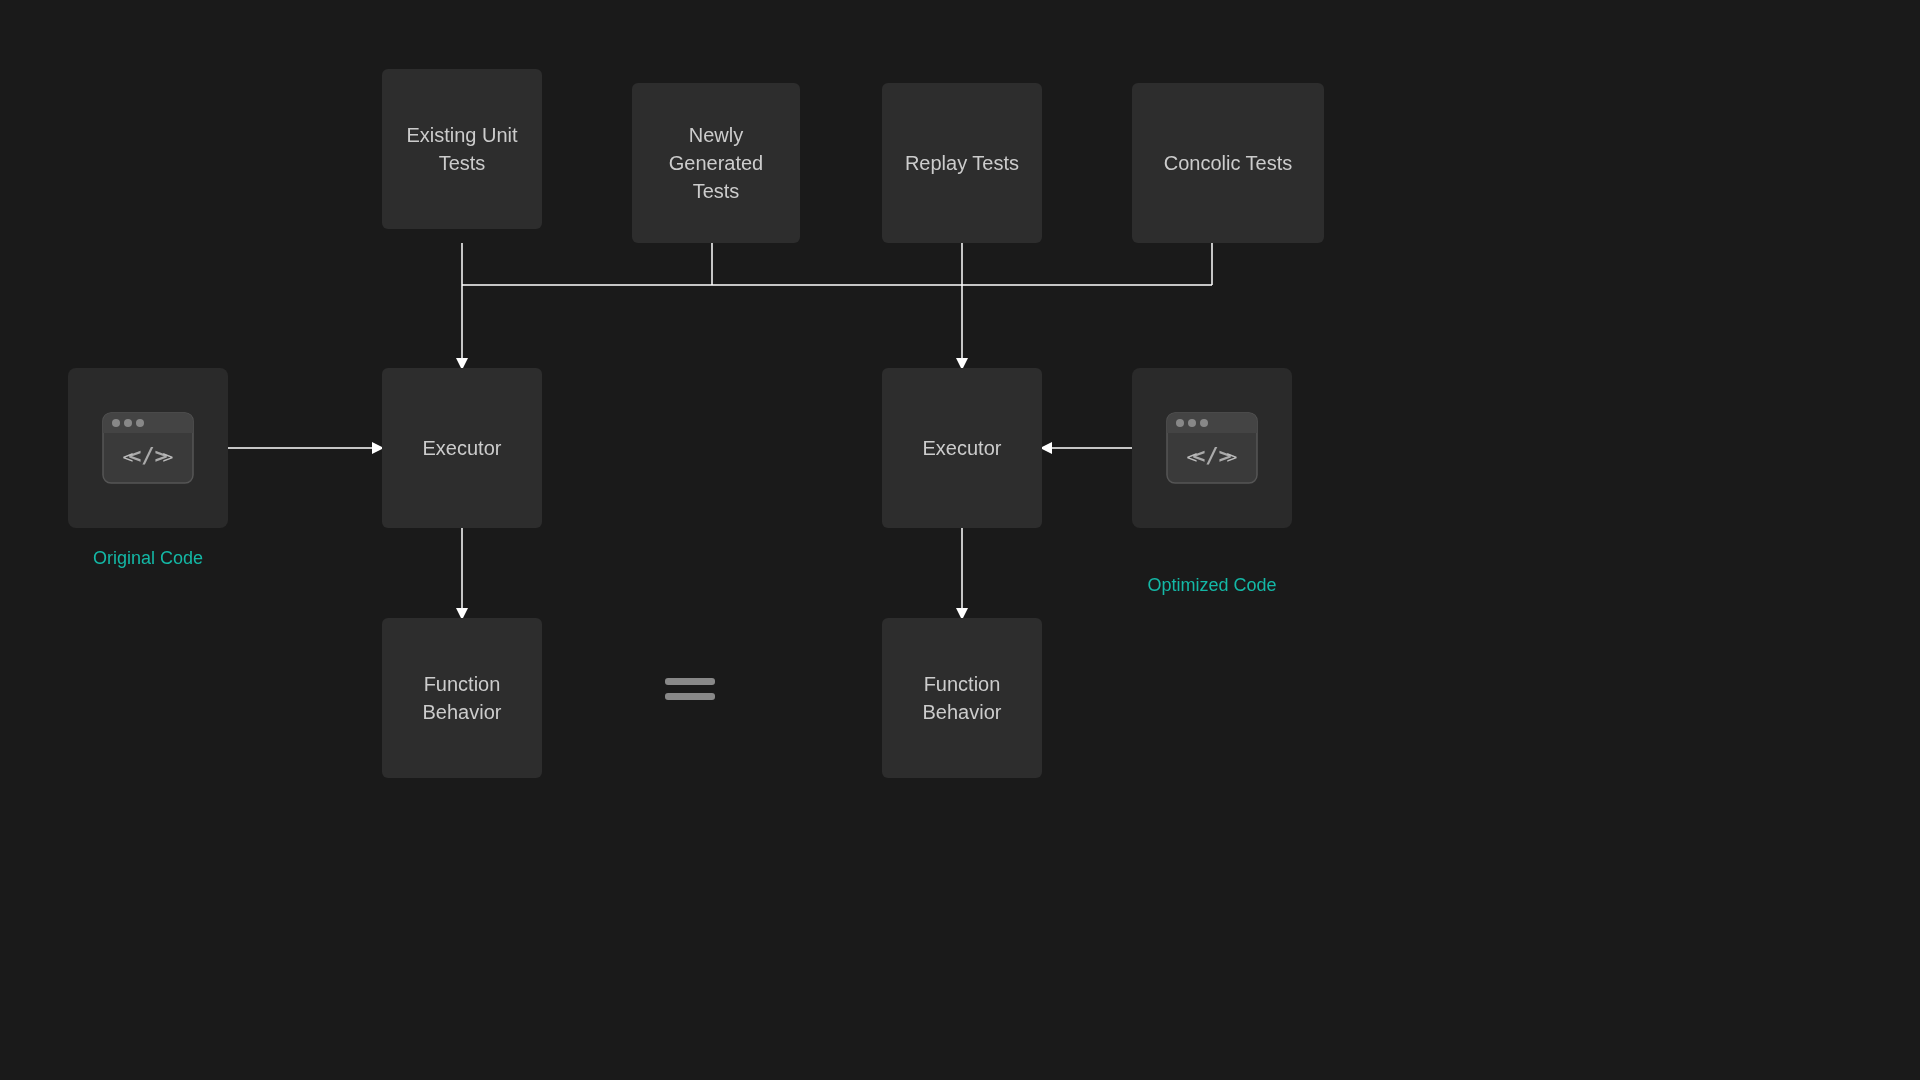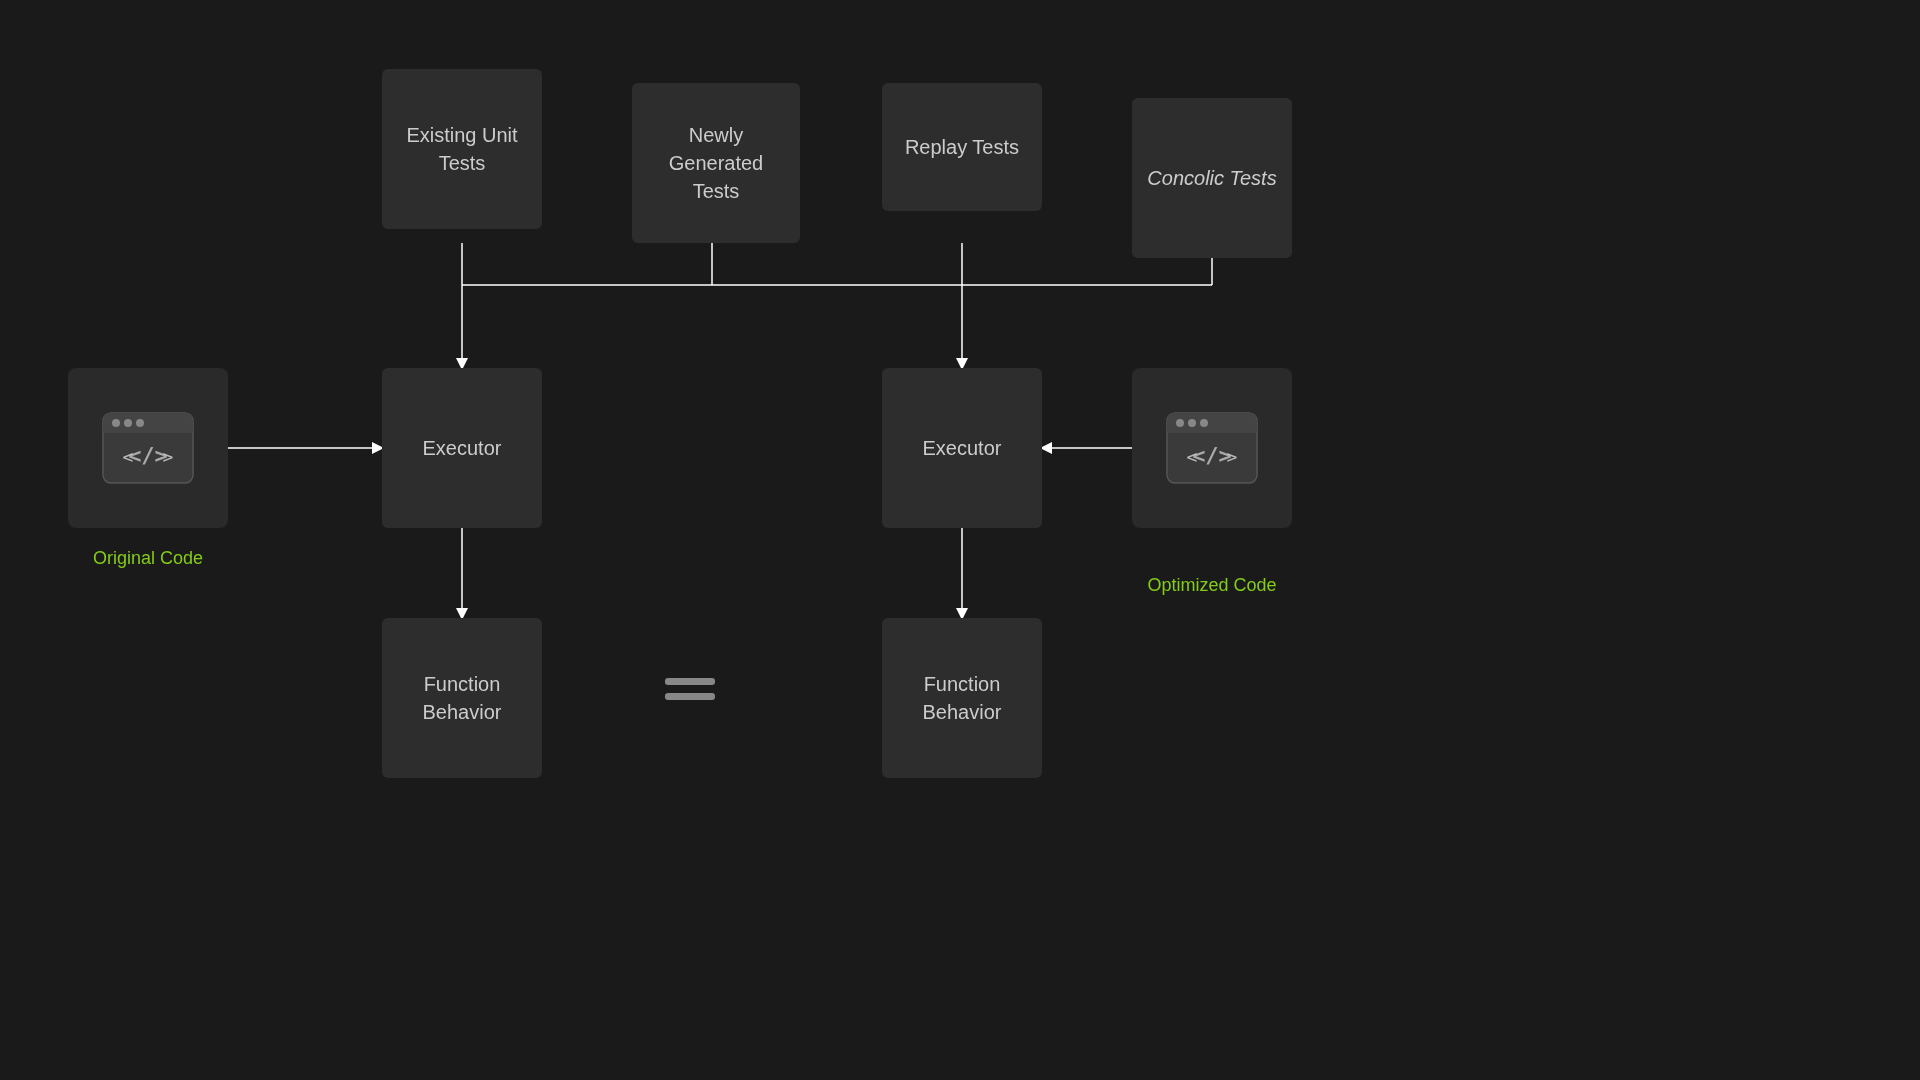--- a/index.html
+++ b/index.html
@@ -45,31 +45,30 @@
 
     .box-newly-generated {
       width: 168px;
       height: 160px;
       left: 632px;
       top: 83px;
     }
 
     .box-replay-tests {
       width: 160px;
-      height: 128px;
+      height: 160px;
       left: 882px;
       top: 83px;
     }
 
     .box-concolic-tests {
-      width: 160px;
+      width: 192px;
       height: 160px;
       left: 1132px;
-      top: 98px;
-      font-style: italic;
+      top: 83px;
     }
 
     
     .box-executor-left {
       width: 160px;
       height: 160px;
       left: 382px;
       top: 368px;
     }
 
@@ -114,21 +113,21 @@
       top: 368px;
     }
 
     .code-icon-box-right {
       left: 1132px;
       top: 368px;
     }
 
     .code-label {
       position: absolute;
-      color: #84cc16;
+      color: #14b8a6;
       font-size: 18px;
       text-align: center;
       font-weight: 400;
     }
 
     .label-original {
       left: 68px;
       top: 548px;
       width: 160px;
     }

